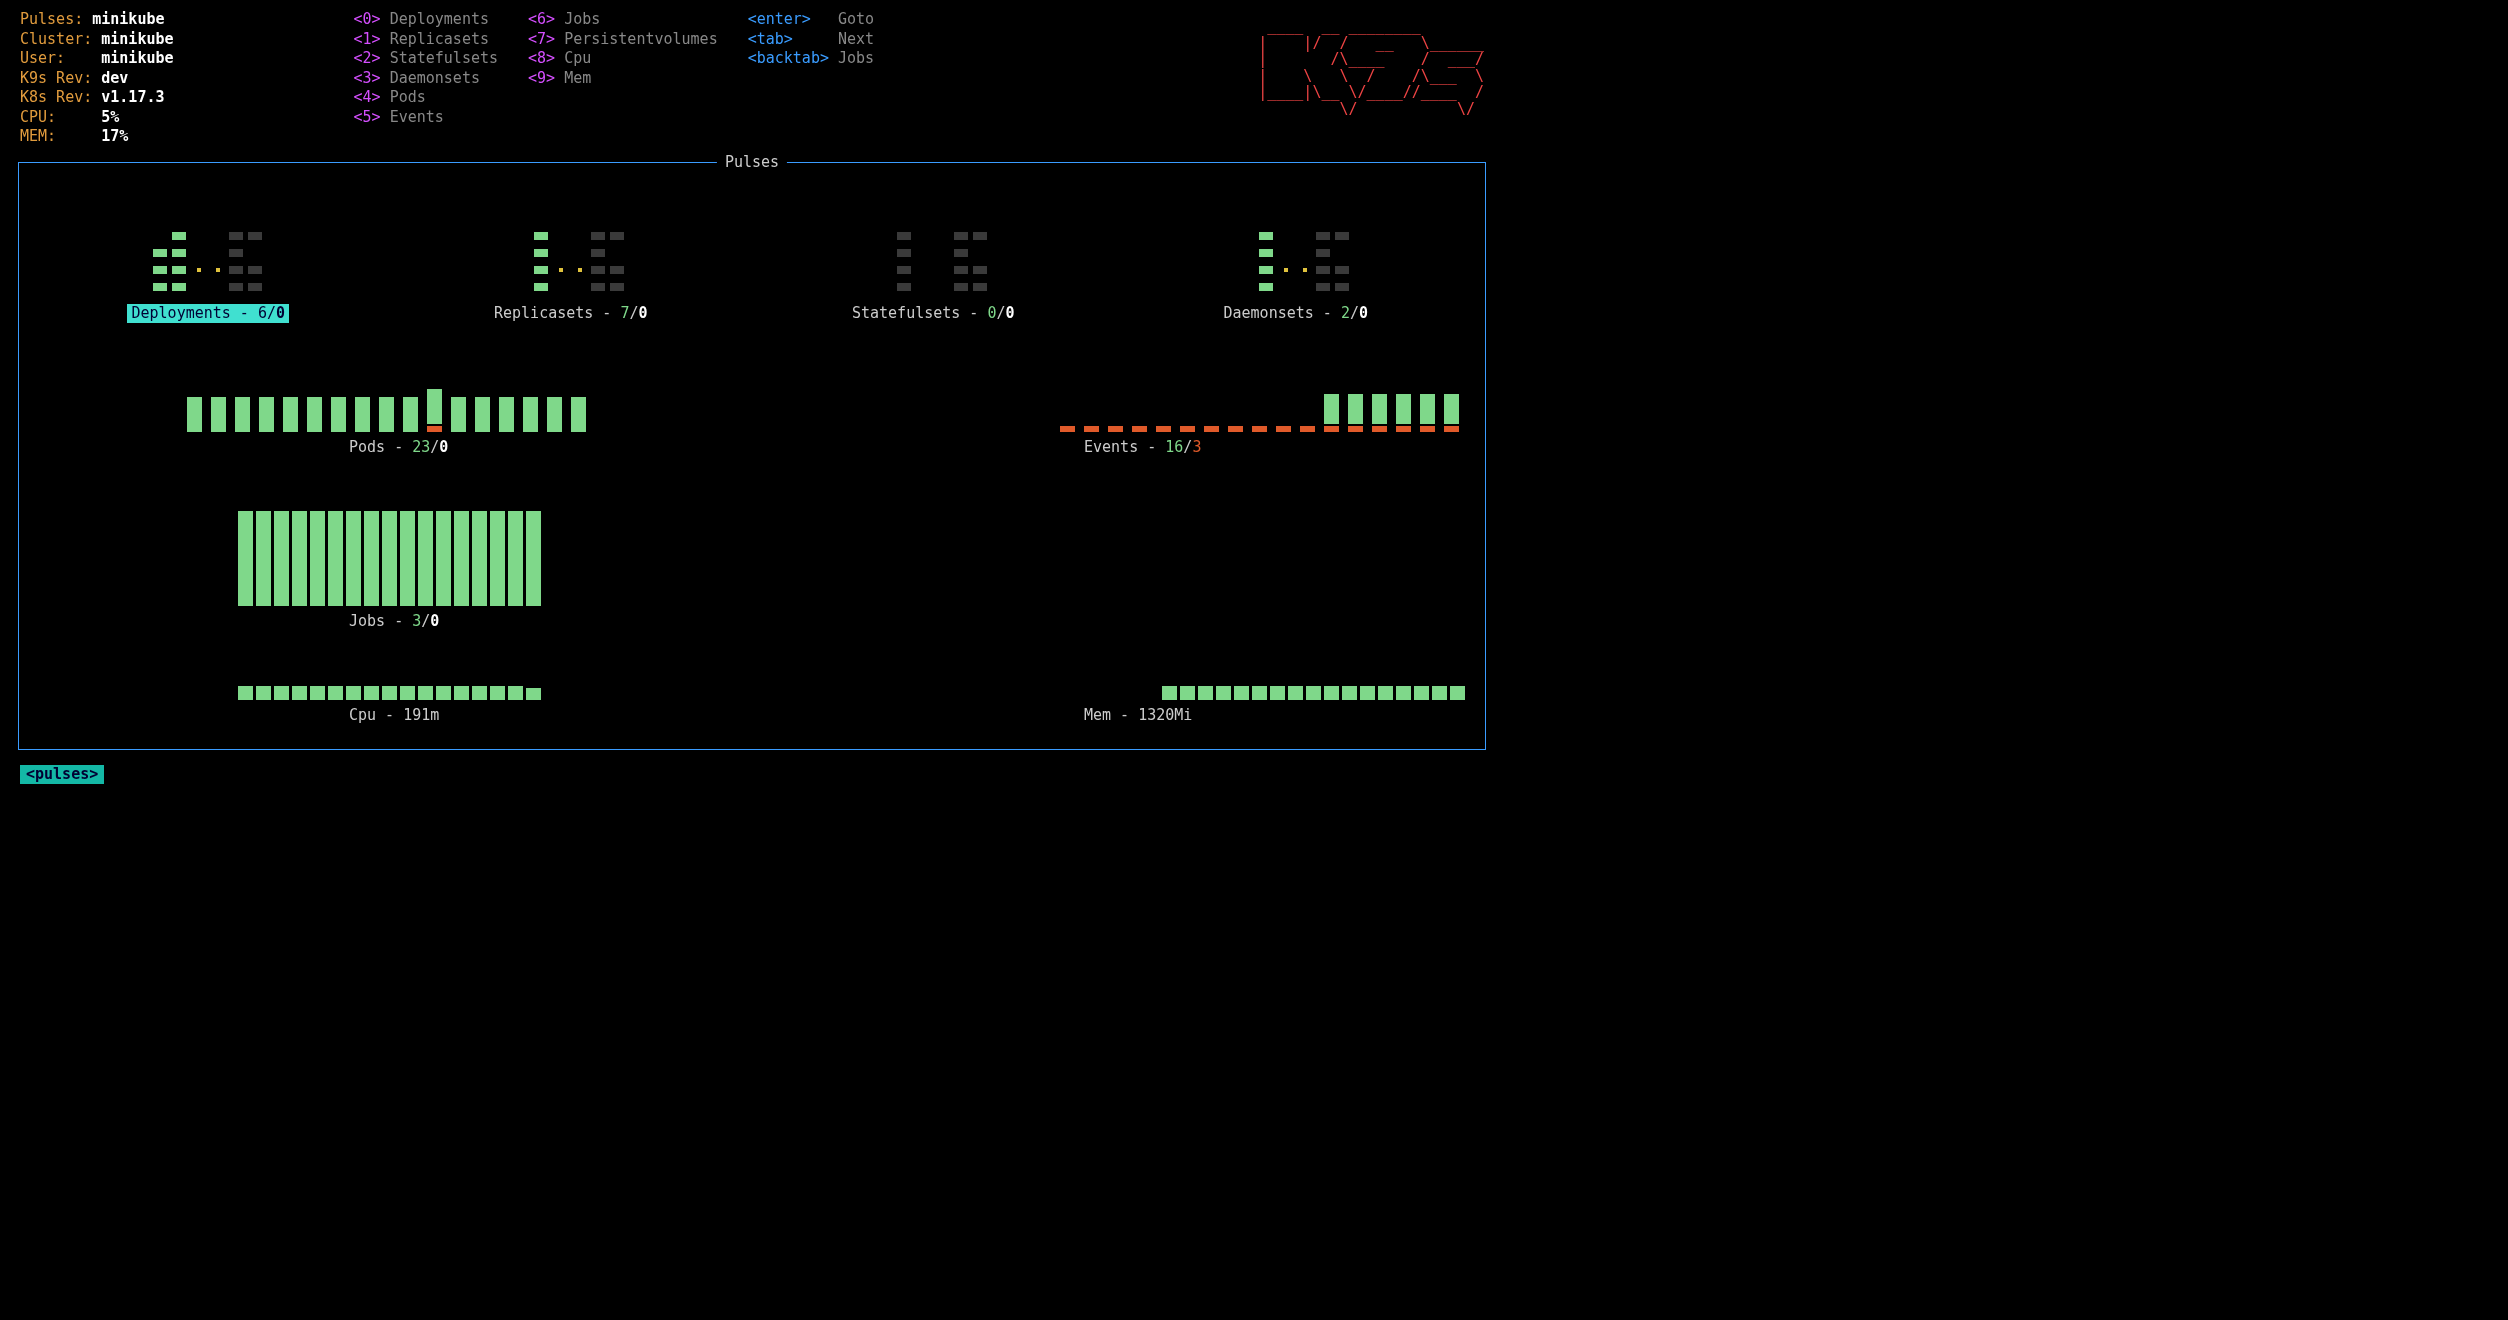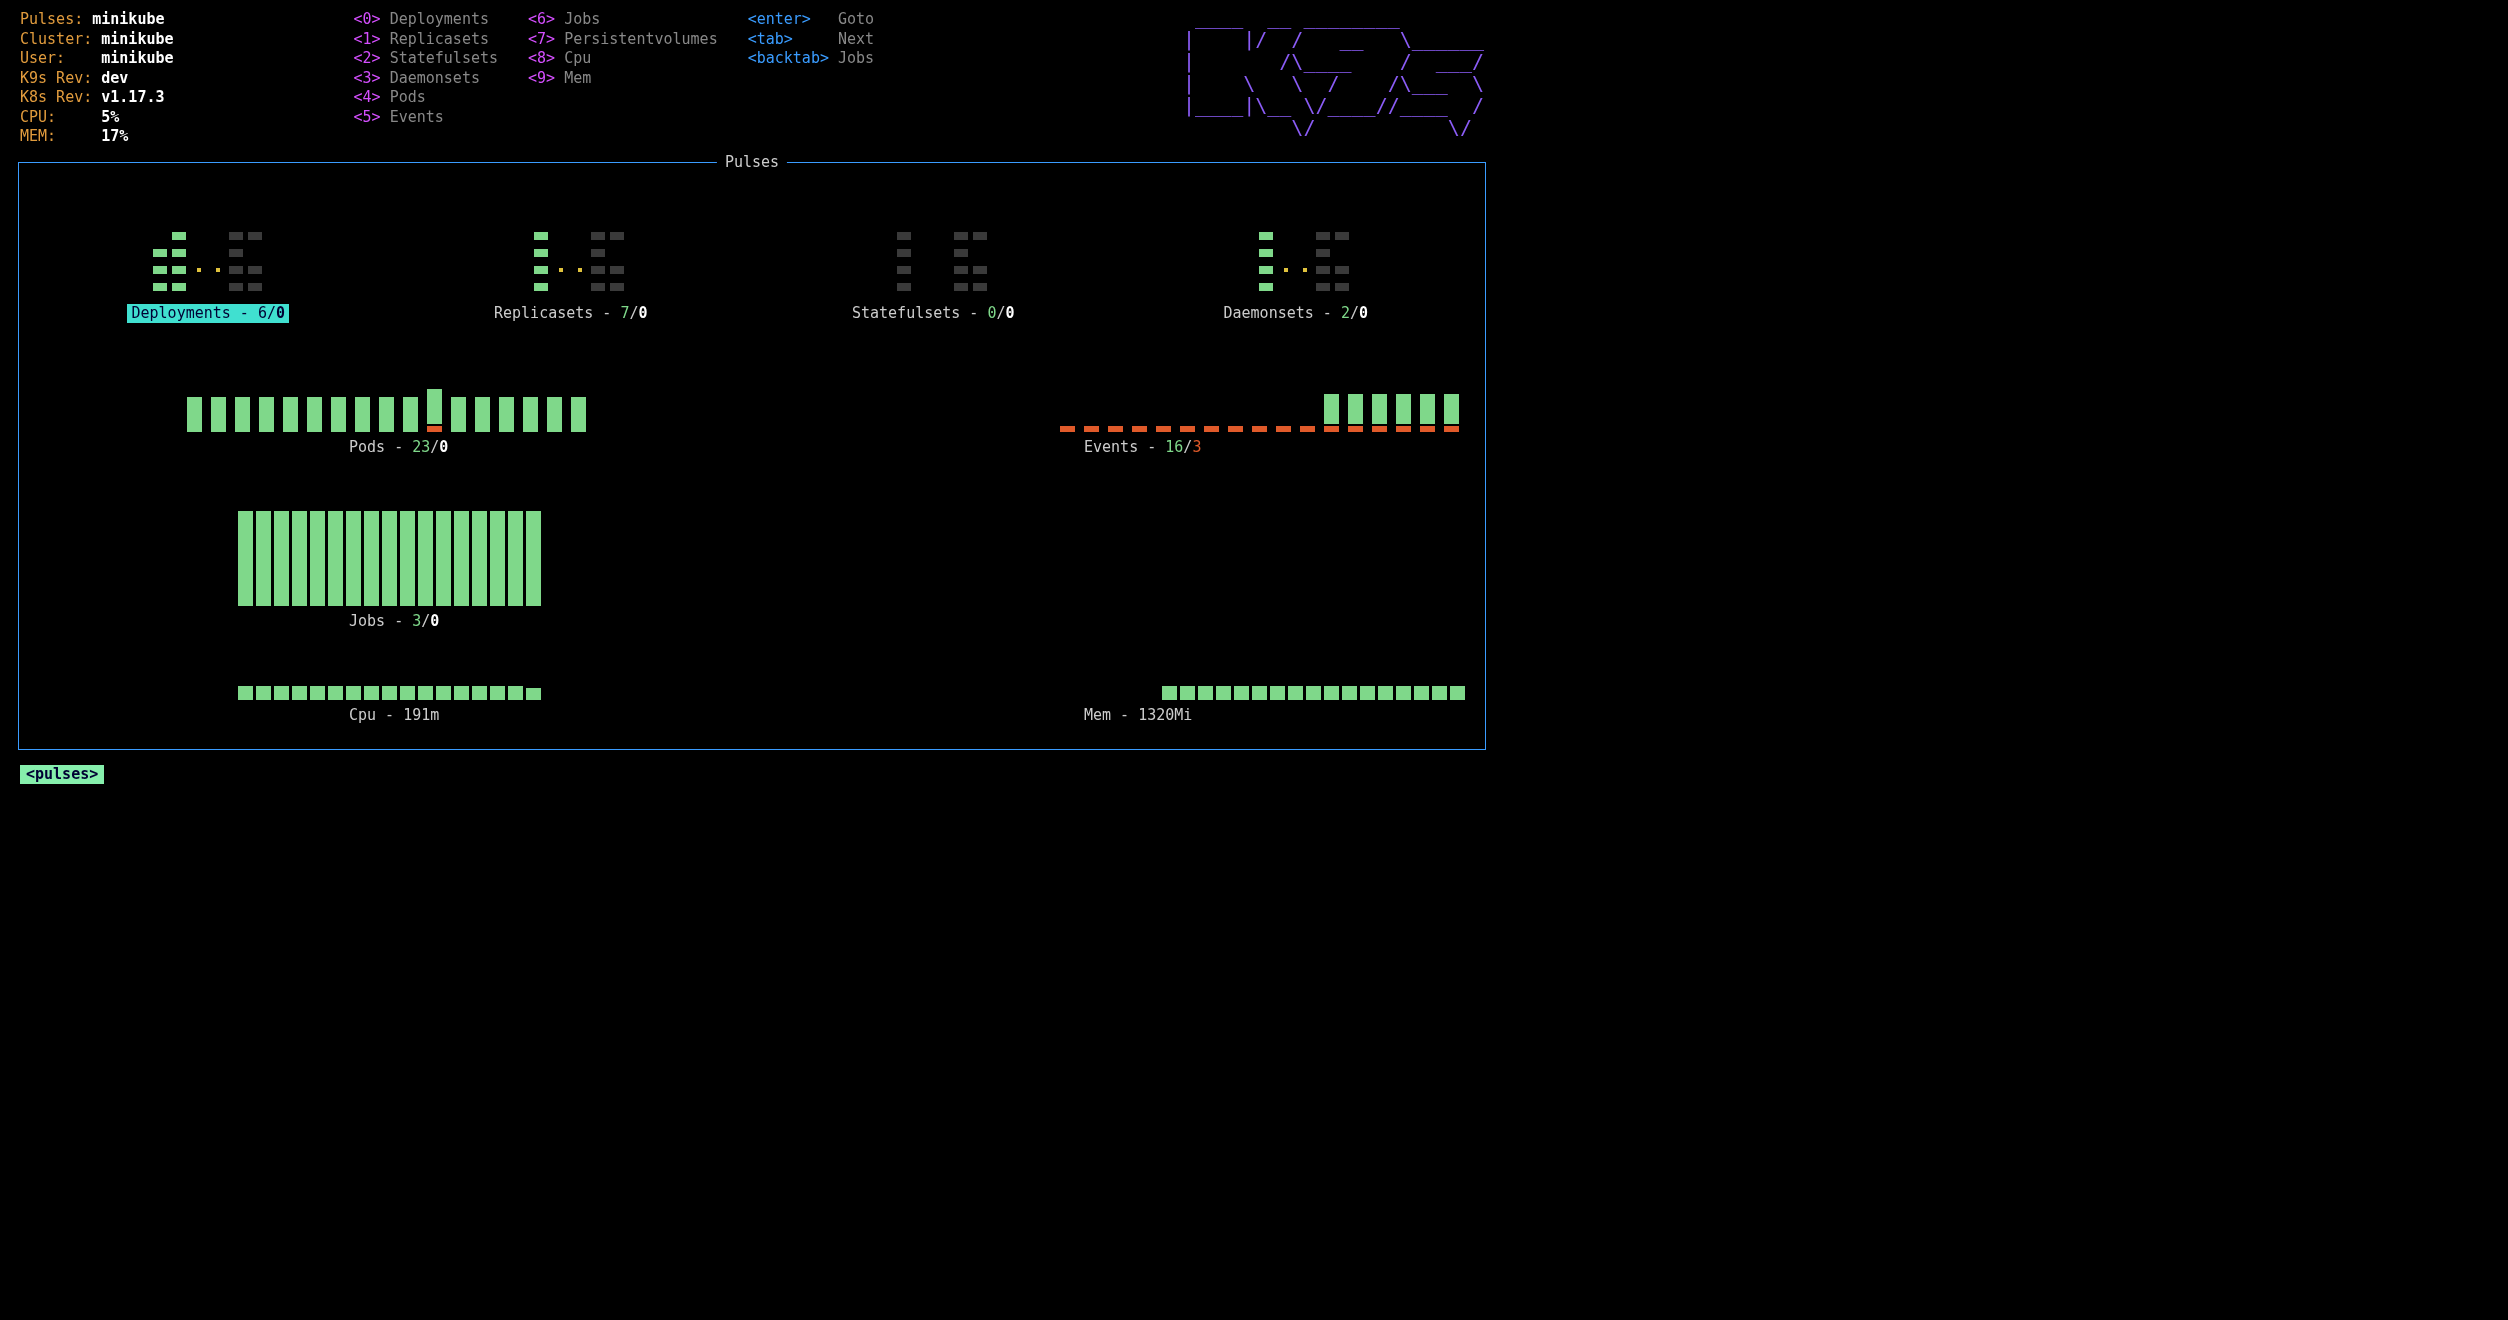--- a/index.html
+++ b/index.html
@@ -23,24 +23,24 @@
   .info-row { white-space:pre; }
   .lbl   { color:#e09b3d; }
   .val   { color:#fff; font-weight:bold; }
   .hotkeys { display:flex; gap:30px; margin-left:140px;}
   .hotcol { }
   .hk-key { color:#d54fff; }
   .hk-key2 { color:#3a9cff; }
   .hk-lbl { color:#888; }
   .logo {
     position:absolute;
-    top:6px; right:20px;
-    color:#8b5cf6;
+    top:18px; right:20px;
+    color:#ef4444;
     white-space:pre;
-    font-size:20px;
+    font-size:15px;
     line-height:1.1;
   }
   .panel {
     position:absolute;
     left:18px; right:18px;
     top:162px; bottom:42px;
     border:1px solid #3a9cff;
   }
   .panel-title {
     position:absolute;
@@ -88,21 +88,21 @@
     background:#40e0d0;
     color:#003;
     padding:0 4px;
   }
   .selected .num-g { color:#003; }
   .selected .num-w { color:#003; font-weight:bold;}
   .crumb {
     position:absolute;
     left:20px;
     bottom:8px;
-    background:#86efac;
+    background:#14b8a6;
     color:#003;
     padding:0 6px;
     font-weight:bold;
   }
   
   .tinychart {
     display:grid;
     grid-template-columns:repeat(6, 16px);
     grid-template-rows:repeat(4, 14px);
     gap:3px 3px;

